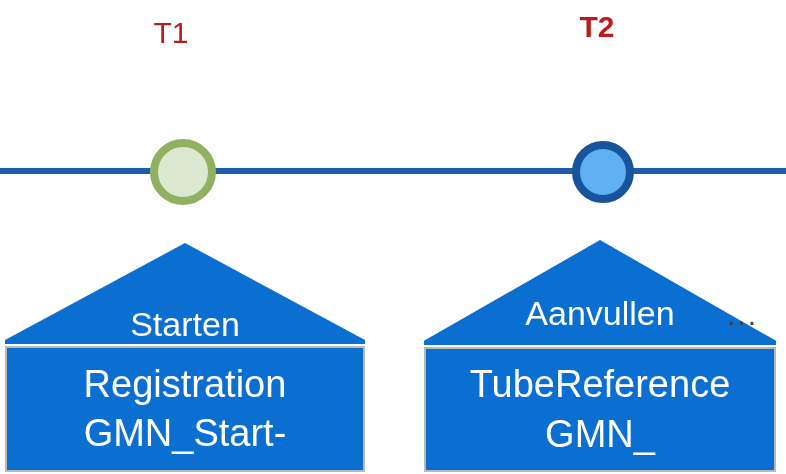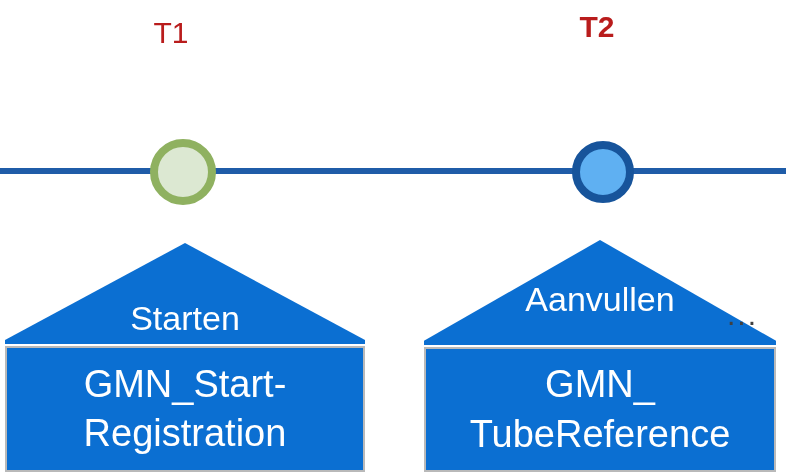--- a/index.html
+++ b/index.html
@@ -52,23 +52,23 @@
     clip-path: polygon(50% 0, 100% 96%, 100% 100%, 0 100%, 0 96%);
     display: flex;
     align-items: flex-end;
     justify-content: center;
     color: #ffffff;
   }
   .roof-1 { left: 5px;   top: 243px; width: 360px; height: 101px; }
   .roof-2 { left: 424px; top: 240px; width: 352px; height: 105px; }
   .roof-label {
     font-size: 34px;
-    padding-bottom: 6px;
+    padding-bottom: 0;
   }
-  .roof-2 .roof-label { padding-bottom: 26px; }
+  .roof-2 .roof-label { padding-bottom: 12px; }
 
   .plate {
     position: absolute;
     background: #0b6fd2;
     border: 2px solid #b9b9b9;
     box-sizing: border-box;
     display: flex;
     flex-direction: column;
     align-items: center;
     justify-content: center;
@@ -98,27 +98,27 @@
 
   <div class="timeline-line"></div>
 
   <div class="marker marker-1"></div>
   <div class="marker marker-2"></div>
 
   <div class="roof roof-1">
     <div class="roof-label">Starten</div>
   </div>
   <div class="plate plate-1">
+    <div>Registration</div>
     <div>GMN_Start-</div>
-    <div>Registration</div>
   </div>
 
   <div class="roof roof-2">
     <div class="roof-label">Aanvullen</div>
   </div>
   <div class="plate plate-2">
+    <div>TubeReference</div>
     <div>GMN_</div>
-    <div>TubeReference</div>
   </div>
 
   <div class="ellipsis">...</div>
 
 </div>
 
 </body></html>

